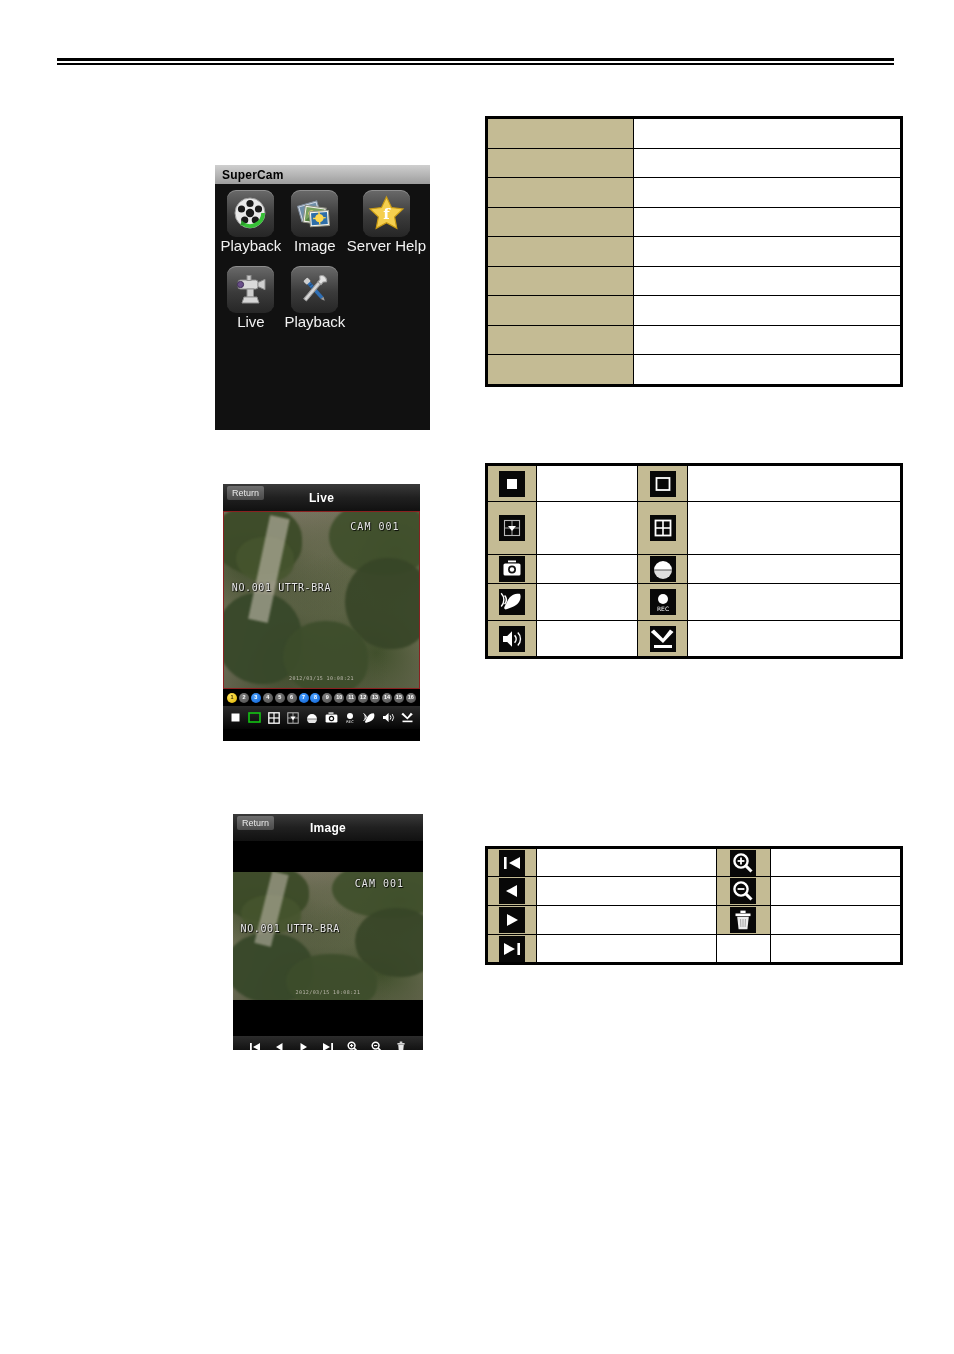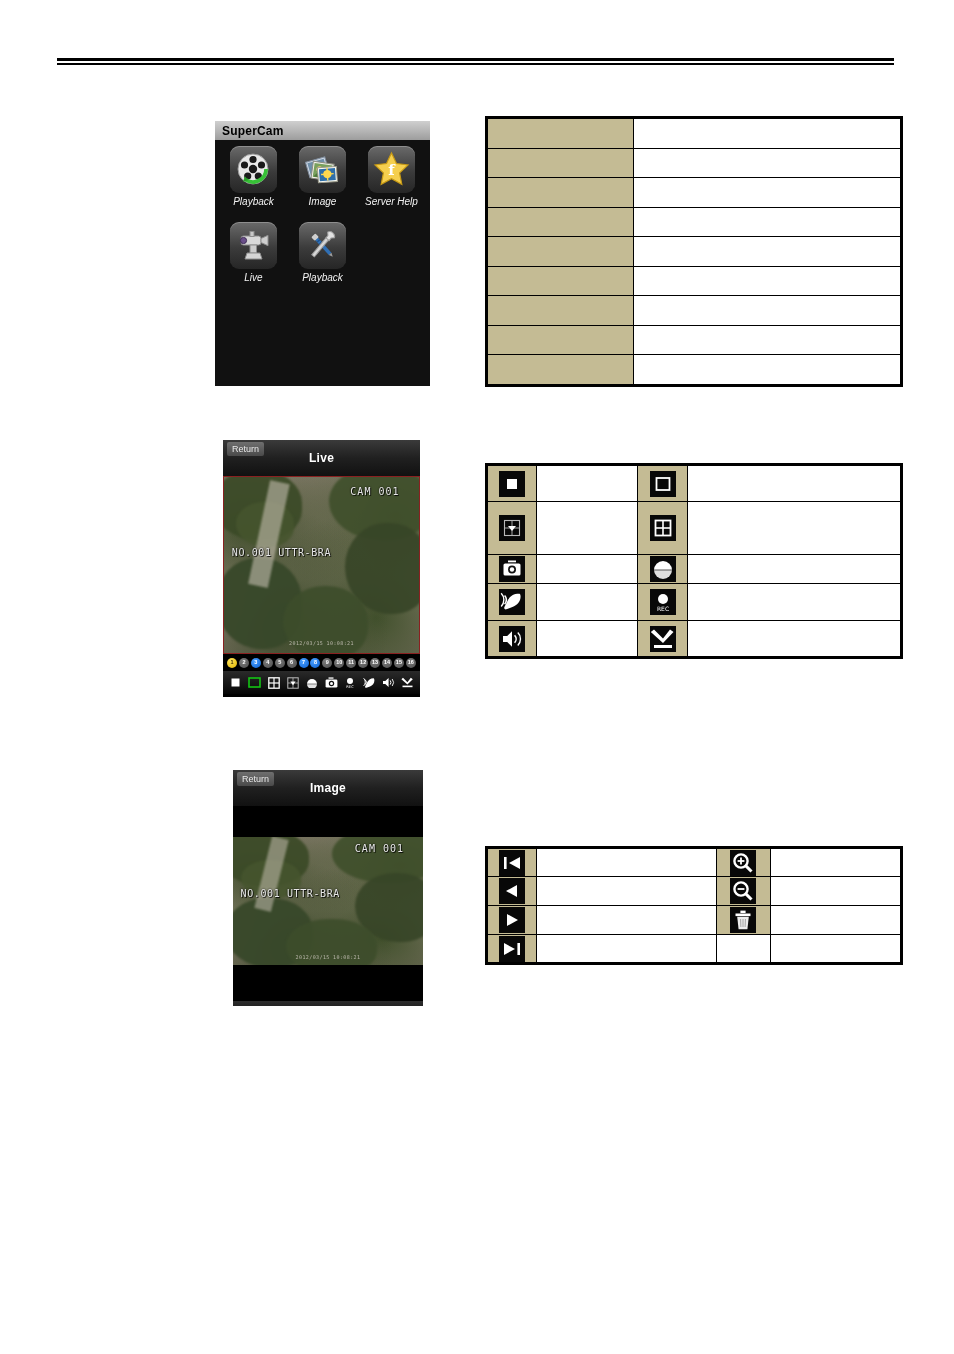--- a/index.html
+++ b/index.html
@@ -9,21 +9,21 @@
     position:relative;overflow:hidden;
   }
   .page{position:absolute;inset:0;}
 
   
   .top-rule{position:absolute;left:57px;top:58px;width:837px;}
   .top-rule .r1{height:3px;background:#000;}
   .top-rule .r2{height:2px;background:#000;margin-top:2px;}
 
   
-  .phone{position:absolute;background:#000;overflow:hidden;}
+  .phone{position:absolute;background:#000;overflow:hidden;margin-top:44px;}
 
   
   #supercam{left:215px;top:121px;width:215px;height:265px;background:#111;}
   .sc-title{
     height:19px;
     background:linear-gradient(to bottom,#cfcfcf 0%,#b9b9b9 45%,#9d9d9d 100%);
     color:#000;font-size:12px;font-weight:bold;
     display:flex;align-items:center;padding-left:7px;
     letter-spacing:.2px;
   }
@@ -32,32 +32,32 @@
     grid-template-rows:repeat(3,1fr);
     padding:6px 4px 4px 4px;height:238px;box-sizing:border-box;
   }
   .sc-cell{display:flex;flex-direction:column;align-items:center;justify-content:flex-start;gap:3px;}
   .sc-ico{
     width:47px;height:47px;border-radius:9px;
     background:linear-gradient(to bottom,#6a6a6a 0%,#3b3b3b 55%,#262626 100%);
     position:relative;overflow:hidden;
     box-shadow:inset 0 1px 0 rgba(255,255,255,.25);
   }
-  .sc-label{color:#f2f2f2;font-size:10px;line-height:12px;white-space:nowrap;font-style:italic;}
+  .sc-label{color:#f2f2f2;font-size:15px;line-height:12px;white-space:nowrap;}
 
   
   .ico-svg{position:absolute;left:0;top:0;width:47px;height:47px;}
 
   
   #livephone{left:223px;top:440px;width:197px;height:257px;}
   
   #imgphone{left:233px;top:770px;width:190px;height:236px;}
 
   .ph-bar{
-    height:36px;width:100%;
+    height:27px;width:100%;
     background:linear-gradient(to bottom,#3a3a3a 0%,#202020 50%,#111 100%);
     position:relative;display:flex;align-items:center;justify-content:center;
   }
   .ph-title{color:#ffffff;font-size:12px;font-weight:bold;letter-spacing:.3px;}
   .ph-return{
     position:absolute;left:4px;top:2px;height:14px;padding:0 5px;
     display:flex;align-items:center;border-radius:2px;
     background:linear-gradient(to bottom,#6f6f6f,#4a4a4a);
     color:#e9e9e9;font-size:9px;
   }

